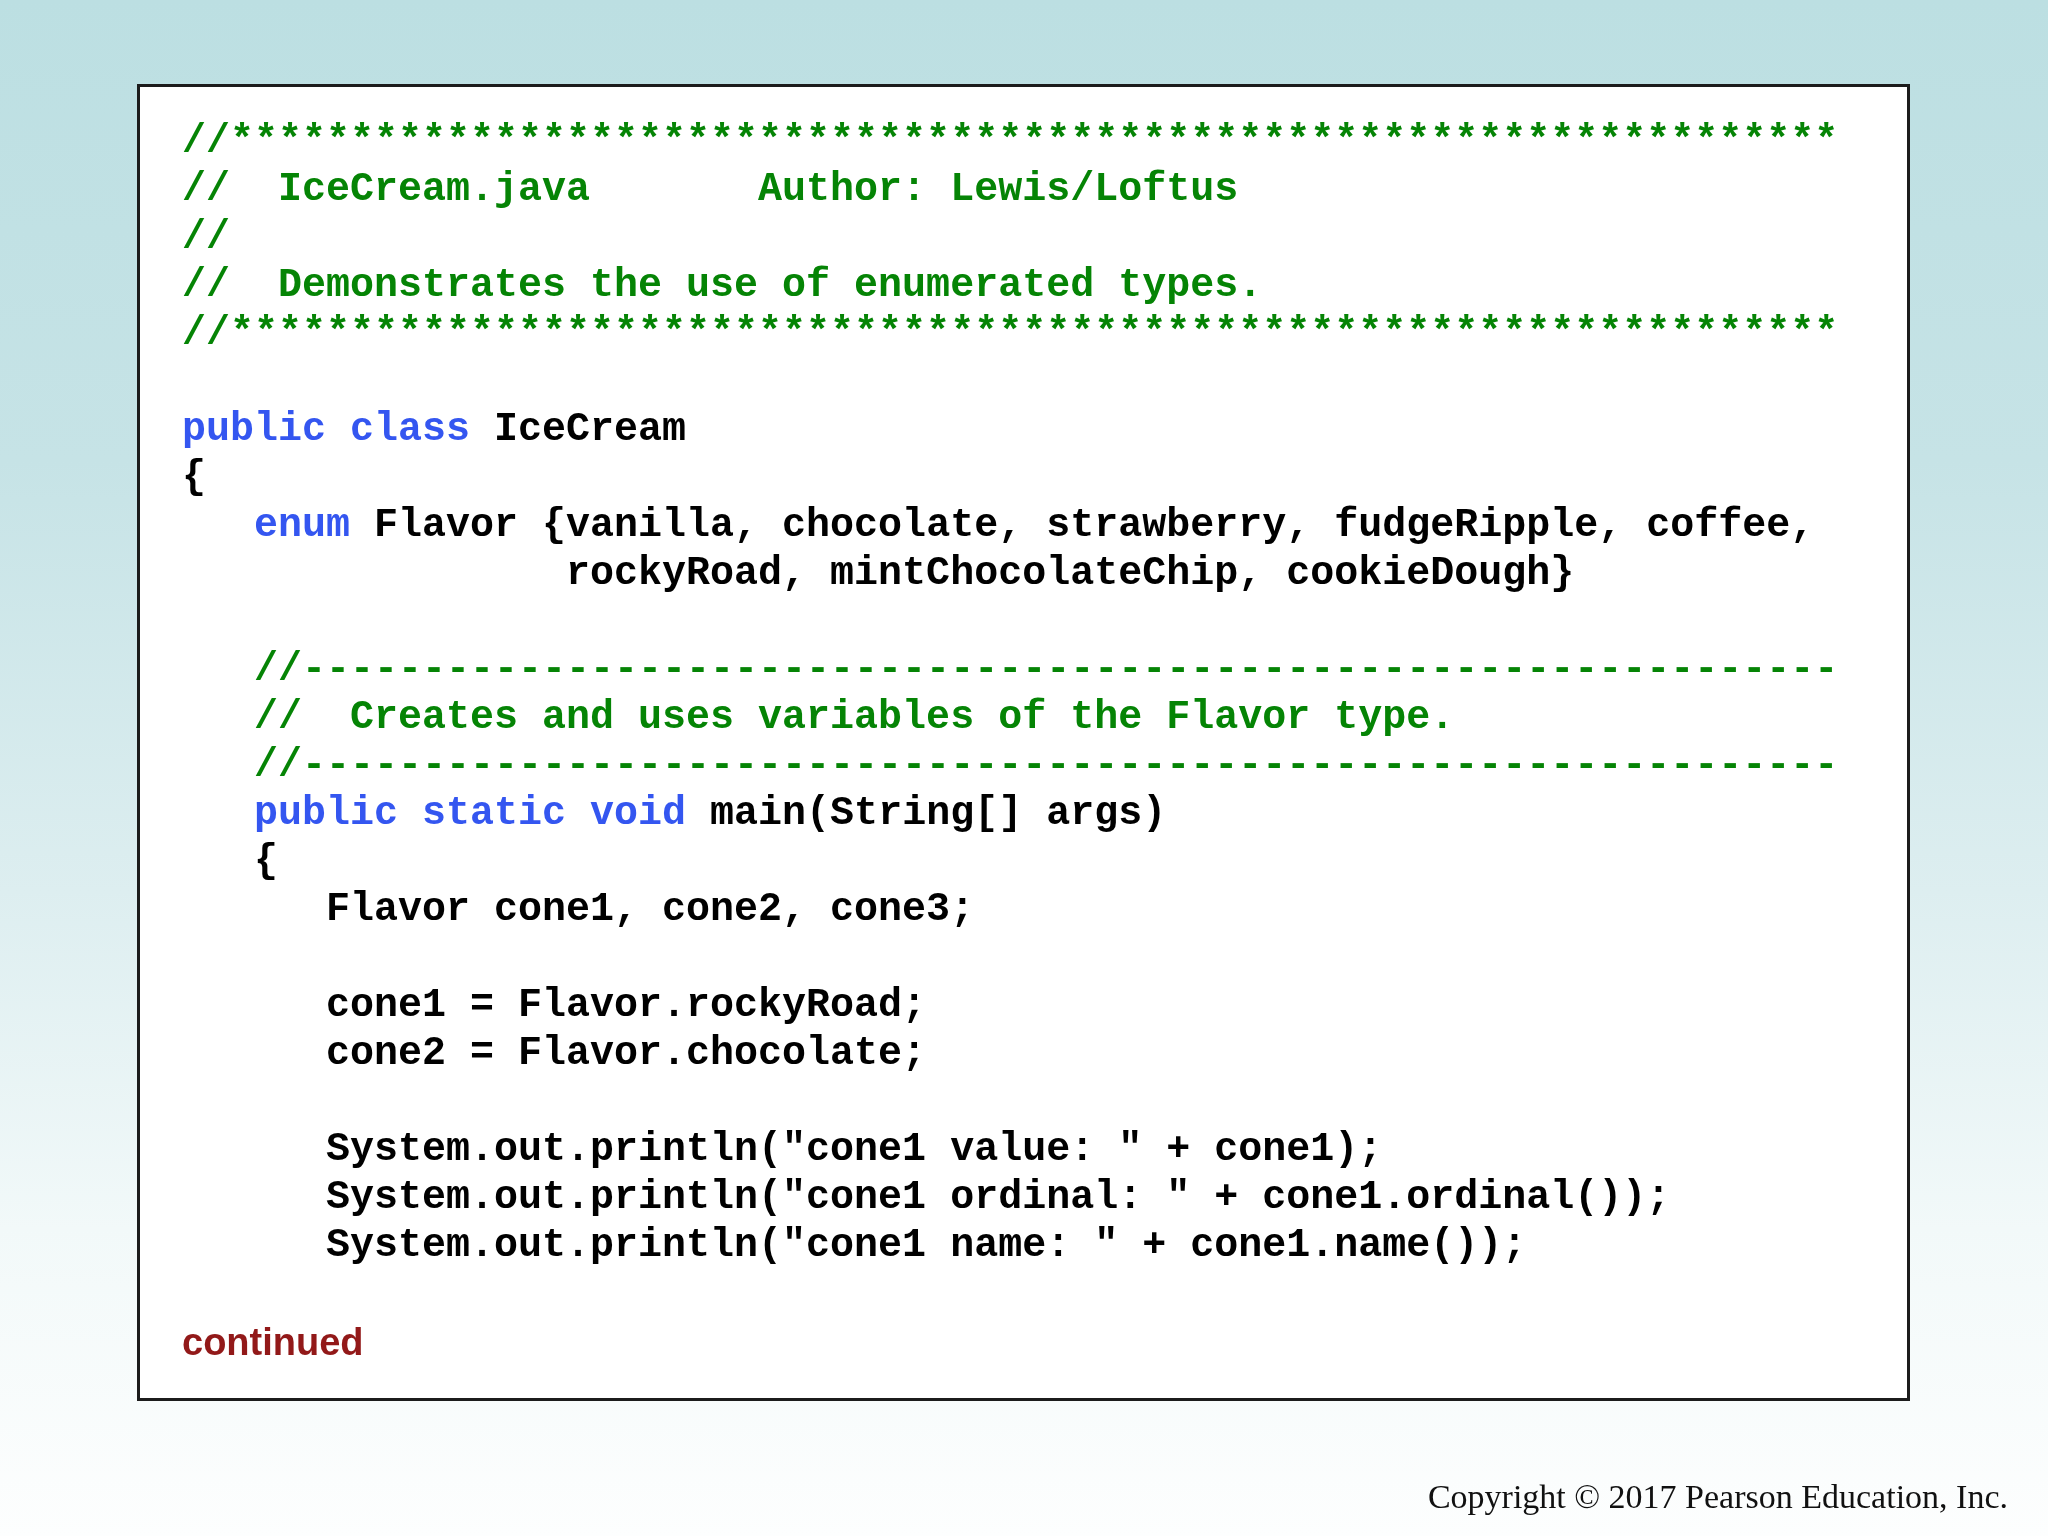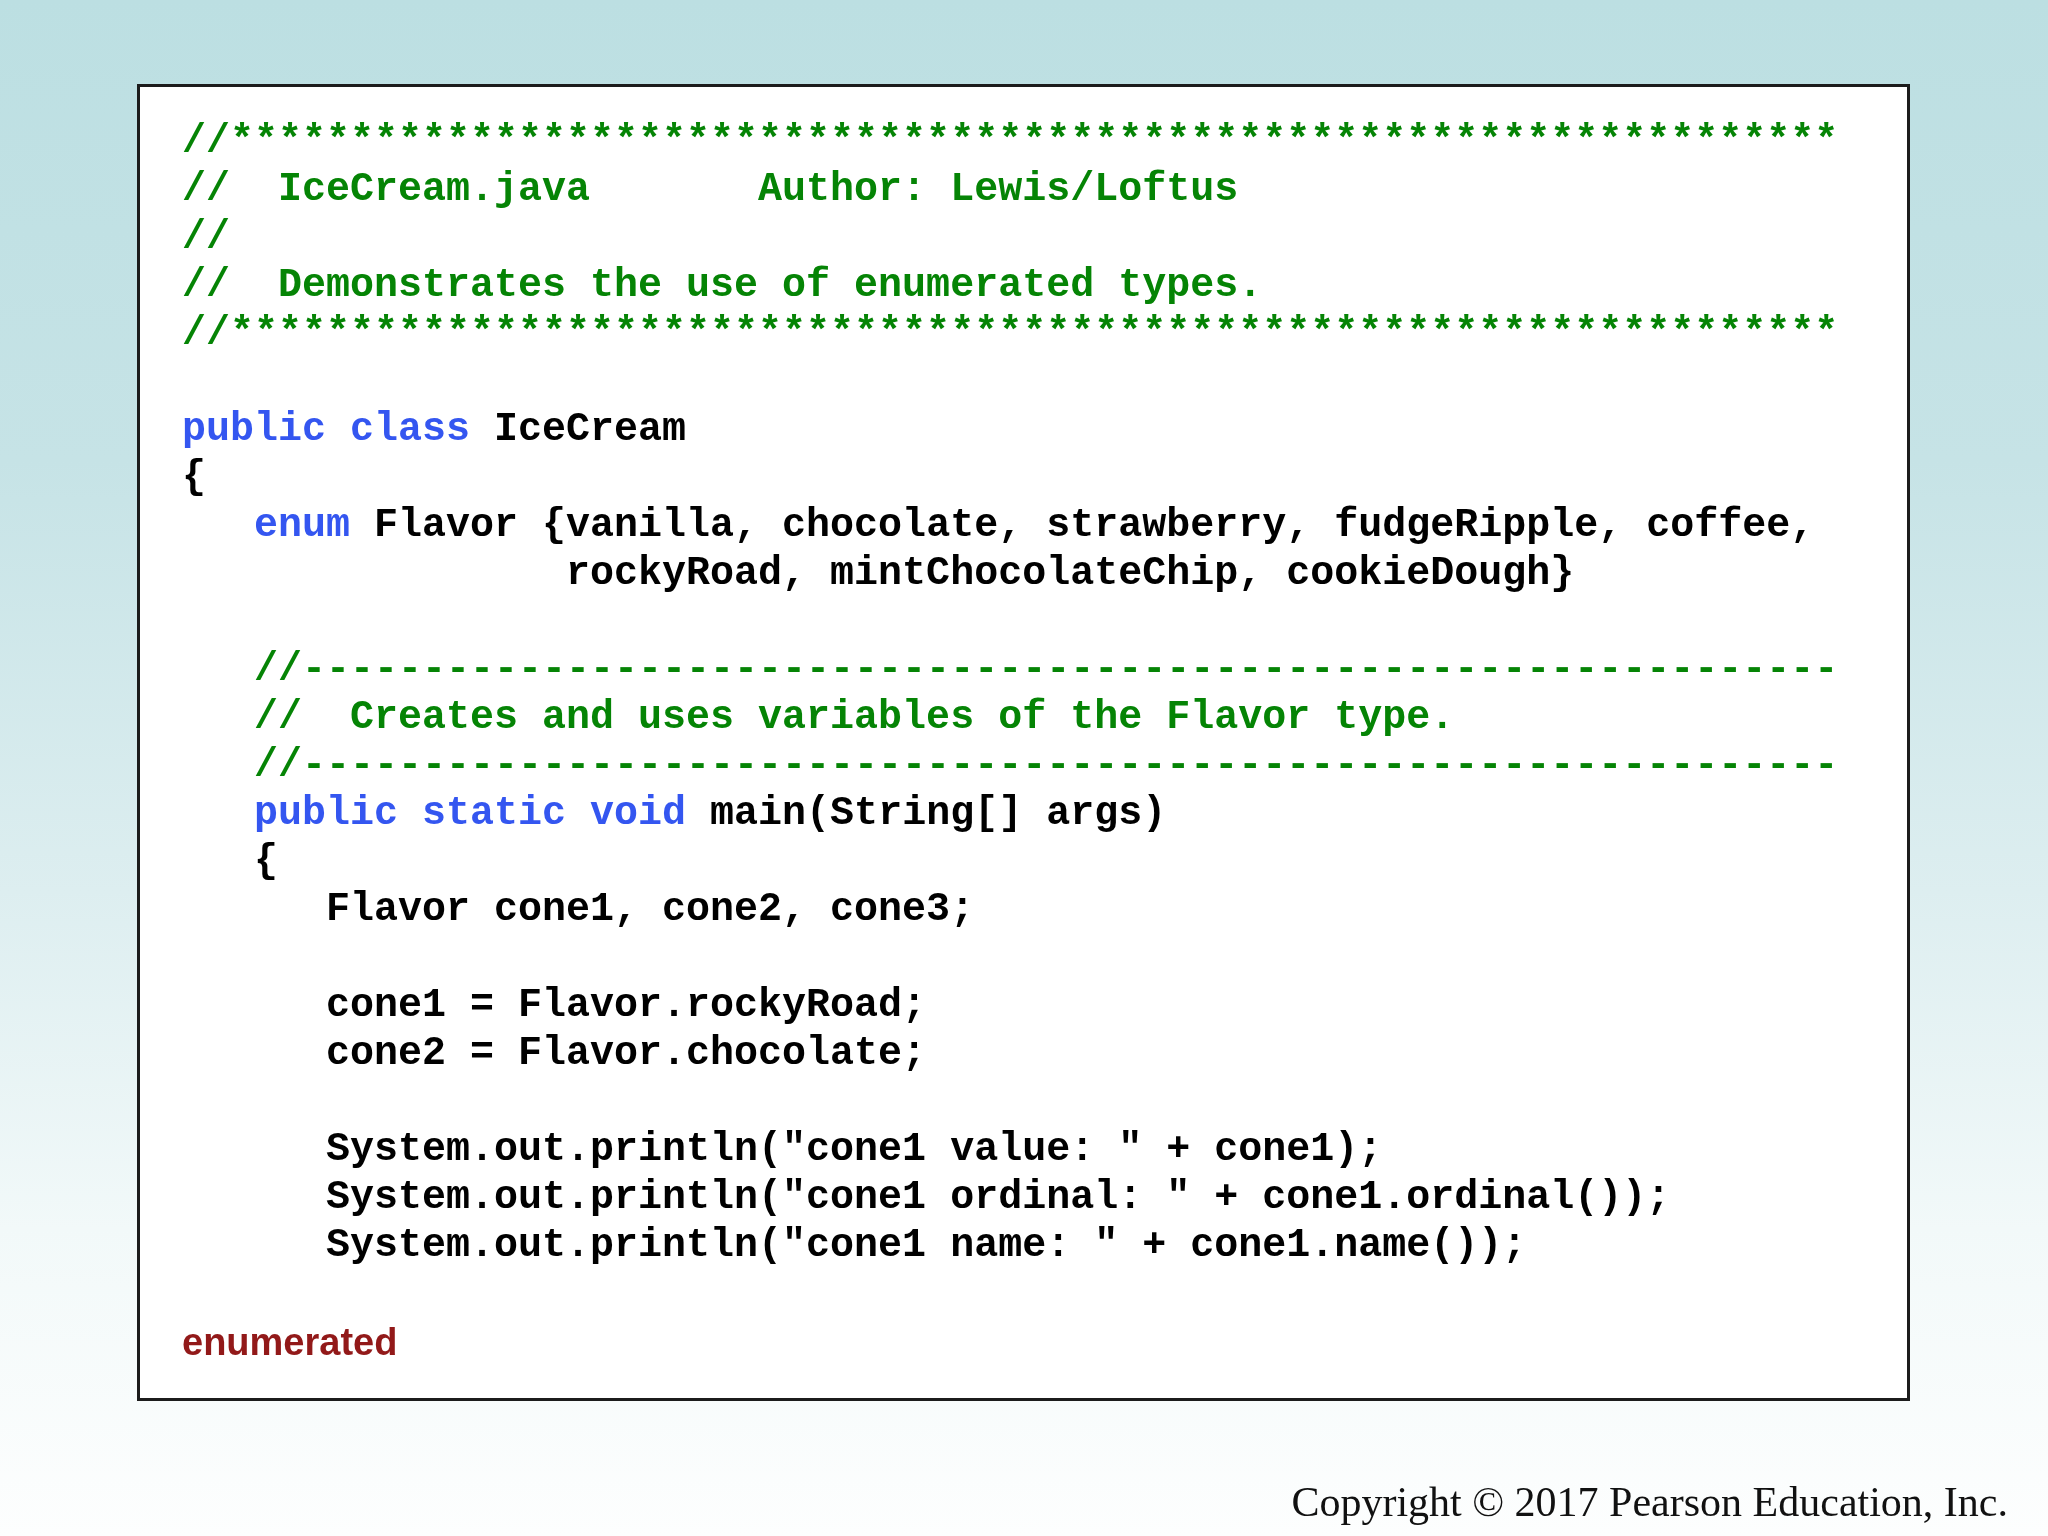--- a/index.html
+++ b/index.html
@@ -52,26 +52,26 @@
     font-family: "Liberation Sans", sans-serif;
     font-size: 38px;
     font-weight: bold;
     color: var(--continued);
   }
   .copyright {
     position: absolute;
     top: 1478px;
     right: 40px;
     font-family: "Liberation Serif", serif;
-    font-size: 42px;
+    font-size: 34px;
     color: var(--copyright);
   }
 </style>
 </head>
 <body>
 
 <div class="slide">
   <div class="code-box">
     <pre class="code"><div class="code-line"><span class="seg-comment">//*******************************************************************</span></div><div class="code-line"><span class="seg-comment">//  IceCream.java       Author: Lewis/Loftus</span></div><div class="code-line"><span class="seg-comment">//</span></div><div class="code-line"><span class="seg-comment">//  Demonstrates the use of enumerated types.</span></div><div class="code-line"><span class="seg-comment">//*******************************************************************</span></div><div class="code-line"><span class="seg-plain"></span></div><div class="code-line"><span class="seg-keyword">public class</span><span class="seg-plain"> IceCream</span></div><div class="code-line"><span class="seg-plain">{</span></div><div class="code-line"><span class="seg-plain">   </span><span class="seg-keyword">enum</span><span class="seg-plain"> Flavor {vanilla, chocolate, strawberry, fudgeRipple, coffee,</span></div><div class="code-line"><span class="seg-plain">                rockyRoad, mintChocolateChip, cookieDough}</span></div><div class="code-line"><span class="seg-plain"></span></div><div class="code-line"><span class="seg-comment">   //----------------------------------------------------------------</span></div><div class="code-line"><span class="seg-comment">   //  Creates and uses variables of the Flavor type.</span></div><div class="code-line"><span class="seg-comment">   //----------------------------------------------------------------</span></div><div class="code-line"><span class="seg-plain">   </span><span class="seg-keyword">public static void</span><span class="seg-plain"> main(String[] args)</span></div><div class="code-line"><span class="seg-plain">   {</span></div><div class="code-line"><span class="seg-plain">      Flavor cone1, cone2, cone3;</span></div><div class="code-line"><span class="seg-plain"></span></div><div class="code-line"><span class="seg-plain">      cone1 = Flavor.rockyRoad;</span></div><div class="code-line"><span class="seg-plain">      cone2 = Flavor.chocolate;</span></div><div class="code-line"><span class="seg-plain"></span></div><div class="code-line"><span class="seg-plain">      System.out.println("cone1 value: " + cone1);</span></div><div class="code-line"><span class="seg-plain">      System.out.println("cone1 ordinal: " + cone1.ordinal());</span></div><div class="code-line"><span class="seg-plain">      System.out.println("cone1 name: " + cone1.name());</span></div></pre>
-    <div class="continued">enumerated</div>
+    <div class="continued">continued</div>
   </div>
   <div class="copyright">Copyright © 2017 Pearson Education, Inc.</div>
 </div>
 
 </body></html>

